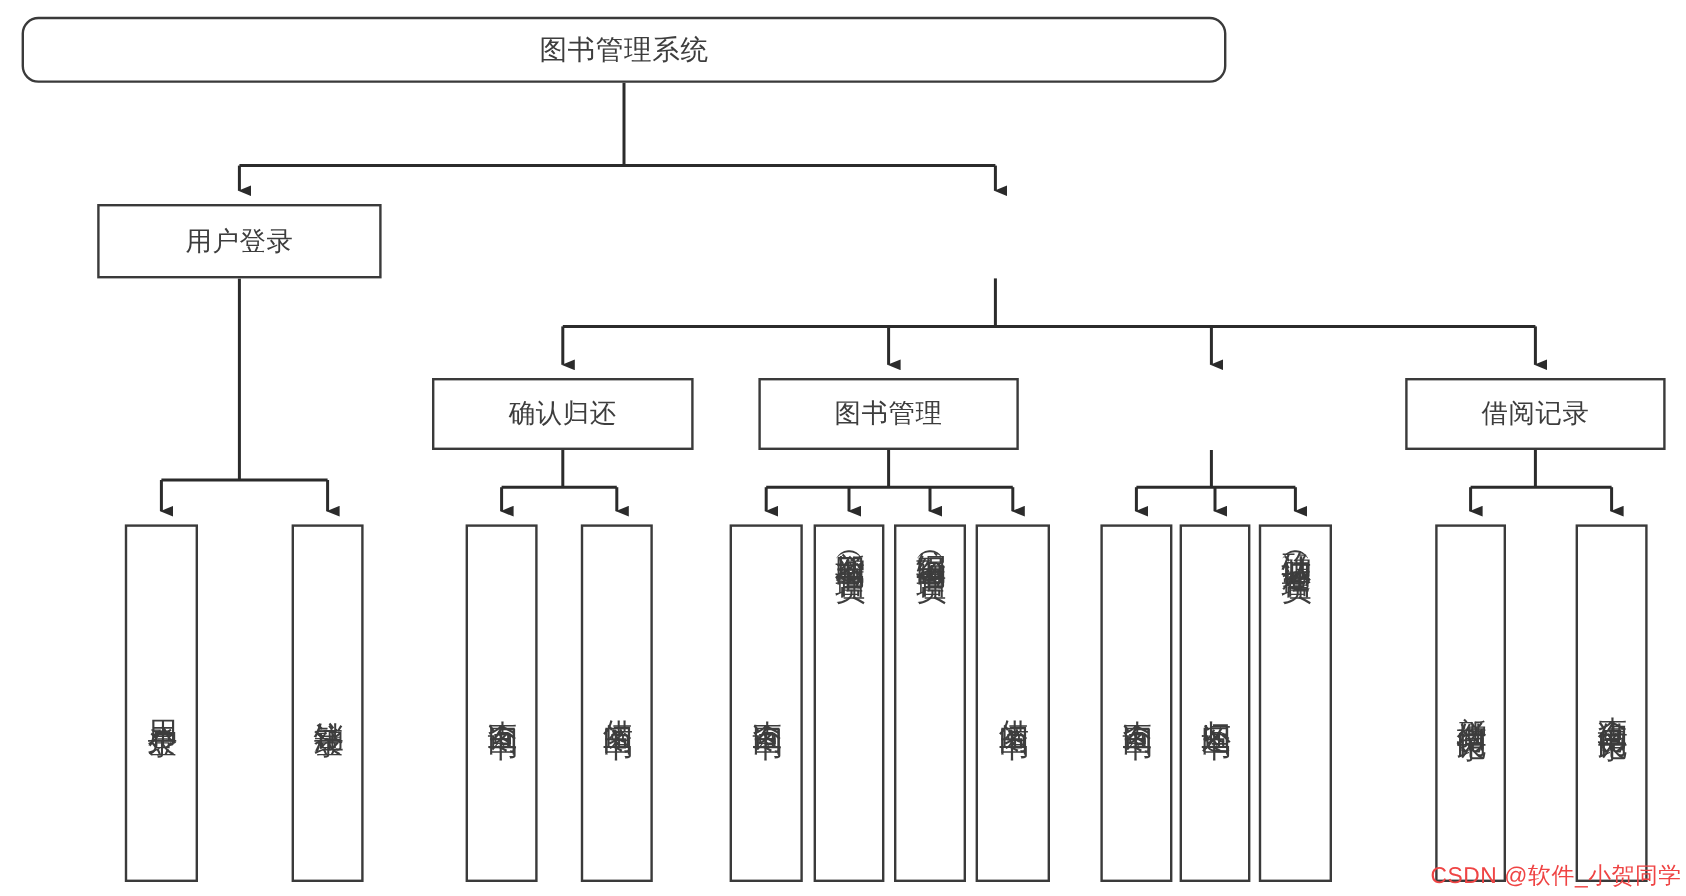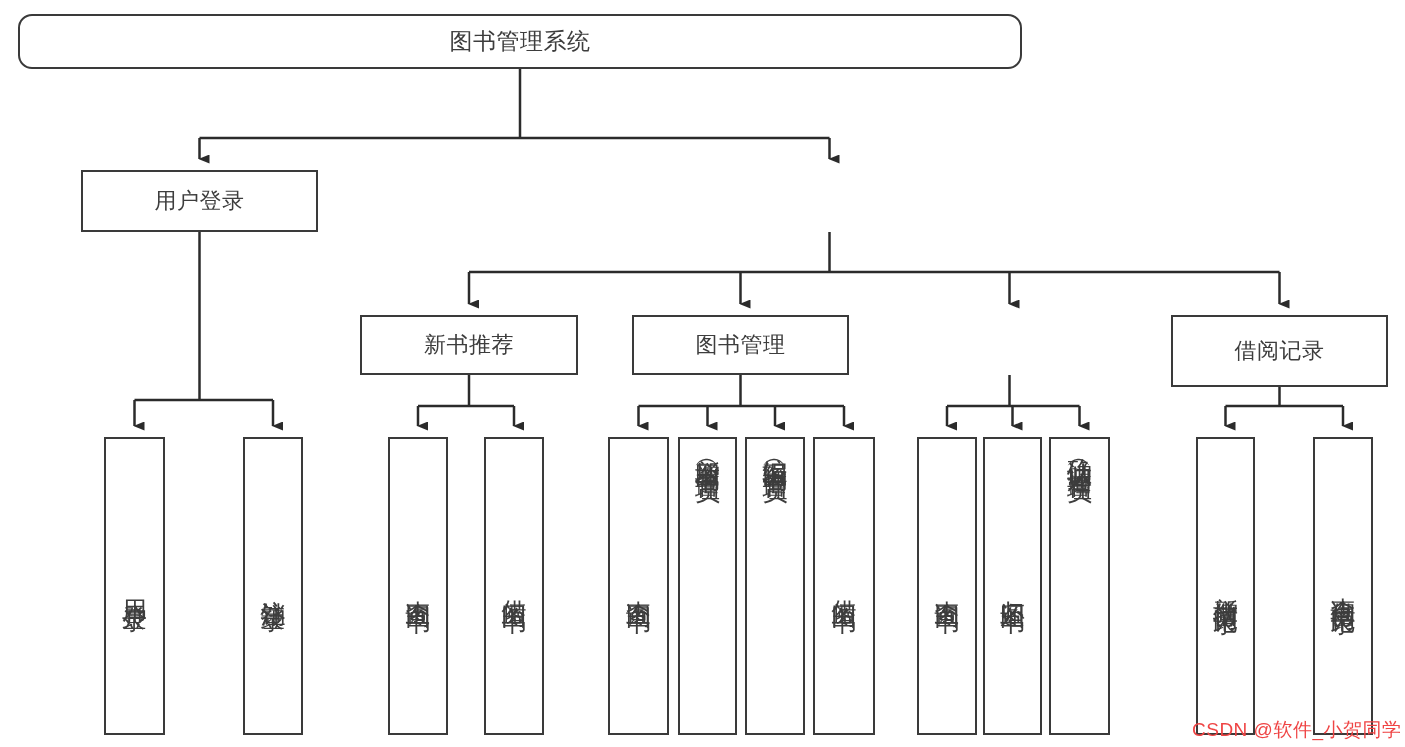--- a/index.html
+++ b/index.html
@@ -126,26 +126,26 @@
 
   <div class="node root horiz" style="left: 18px; top: 14px; width: 1004px; height: 55px; border-radius: 14px;">
     <span class="label">图书管理系统</span>
   </div>
 
   <div class="node horiz" style="left: 81px; top: 170px; width: 237px; height: 62px;">
     <span class="label">用户登录</span>
   </div>
 
   <div class="node horiz" style="left: 360px; top: 315px; width: 218px; height: 60px;">
-    <span class="label">新书推荐</span>
+    <span class="label">确认归还</span>
   </div>
   <div class="node horiz" style="left: 632px; top: 315px; width: 217px; height: 60px;">
     <span class="label">图书管理</span>
   </div>
-  <div class="node horiz" style="left: 1171px; top: 315px; width: 217px; height: 72px;">
+  <div class="node horiz" style="left: 1171px; top: 315px; width: 217px; height: 60px;">
     <span class="label">借阅记录</span>
   </div>
 
   <div class="node vert center" style="left: 104px; top: 437px; width: 61px; height: 298px;">
     <span class="label">用户登录</span>
   </div>
   <div class="node vert center" style="left: 243px; top: 437px; width: 60px; height: 298px;">
     <span class="label">注销登录</span>
   </div>
   <div class="node vert center" style="left: 388px; top: 437px; width: 60px; height: 298px;">

